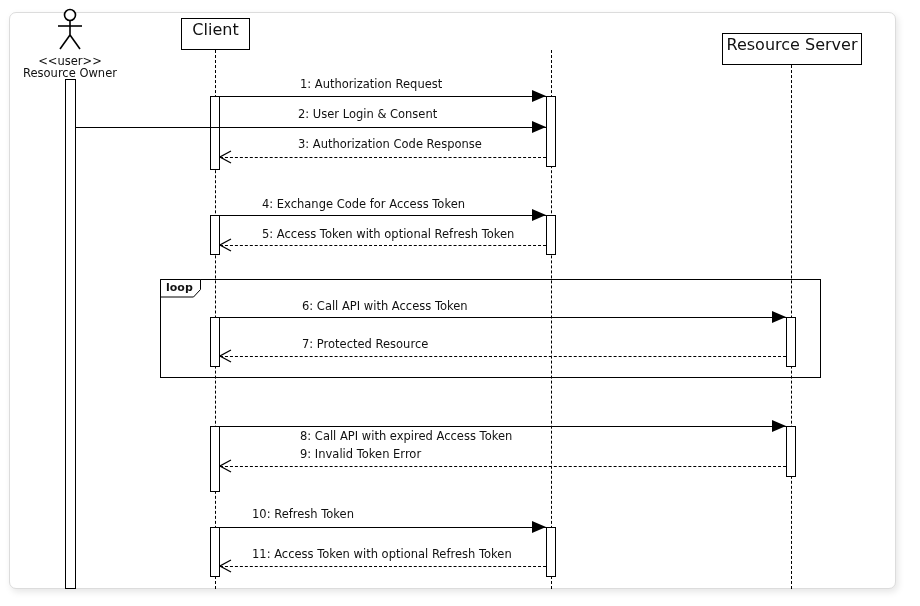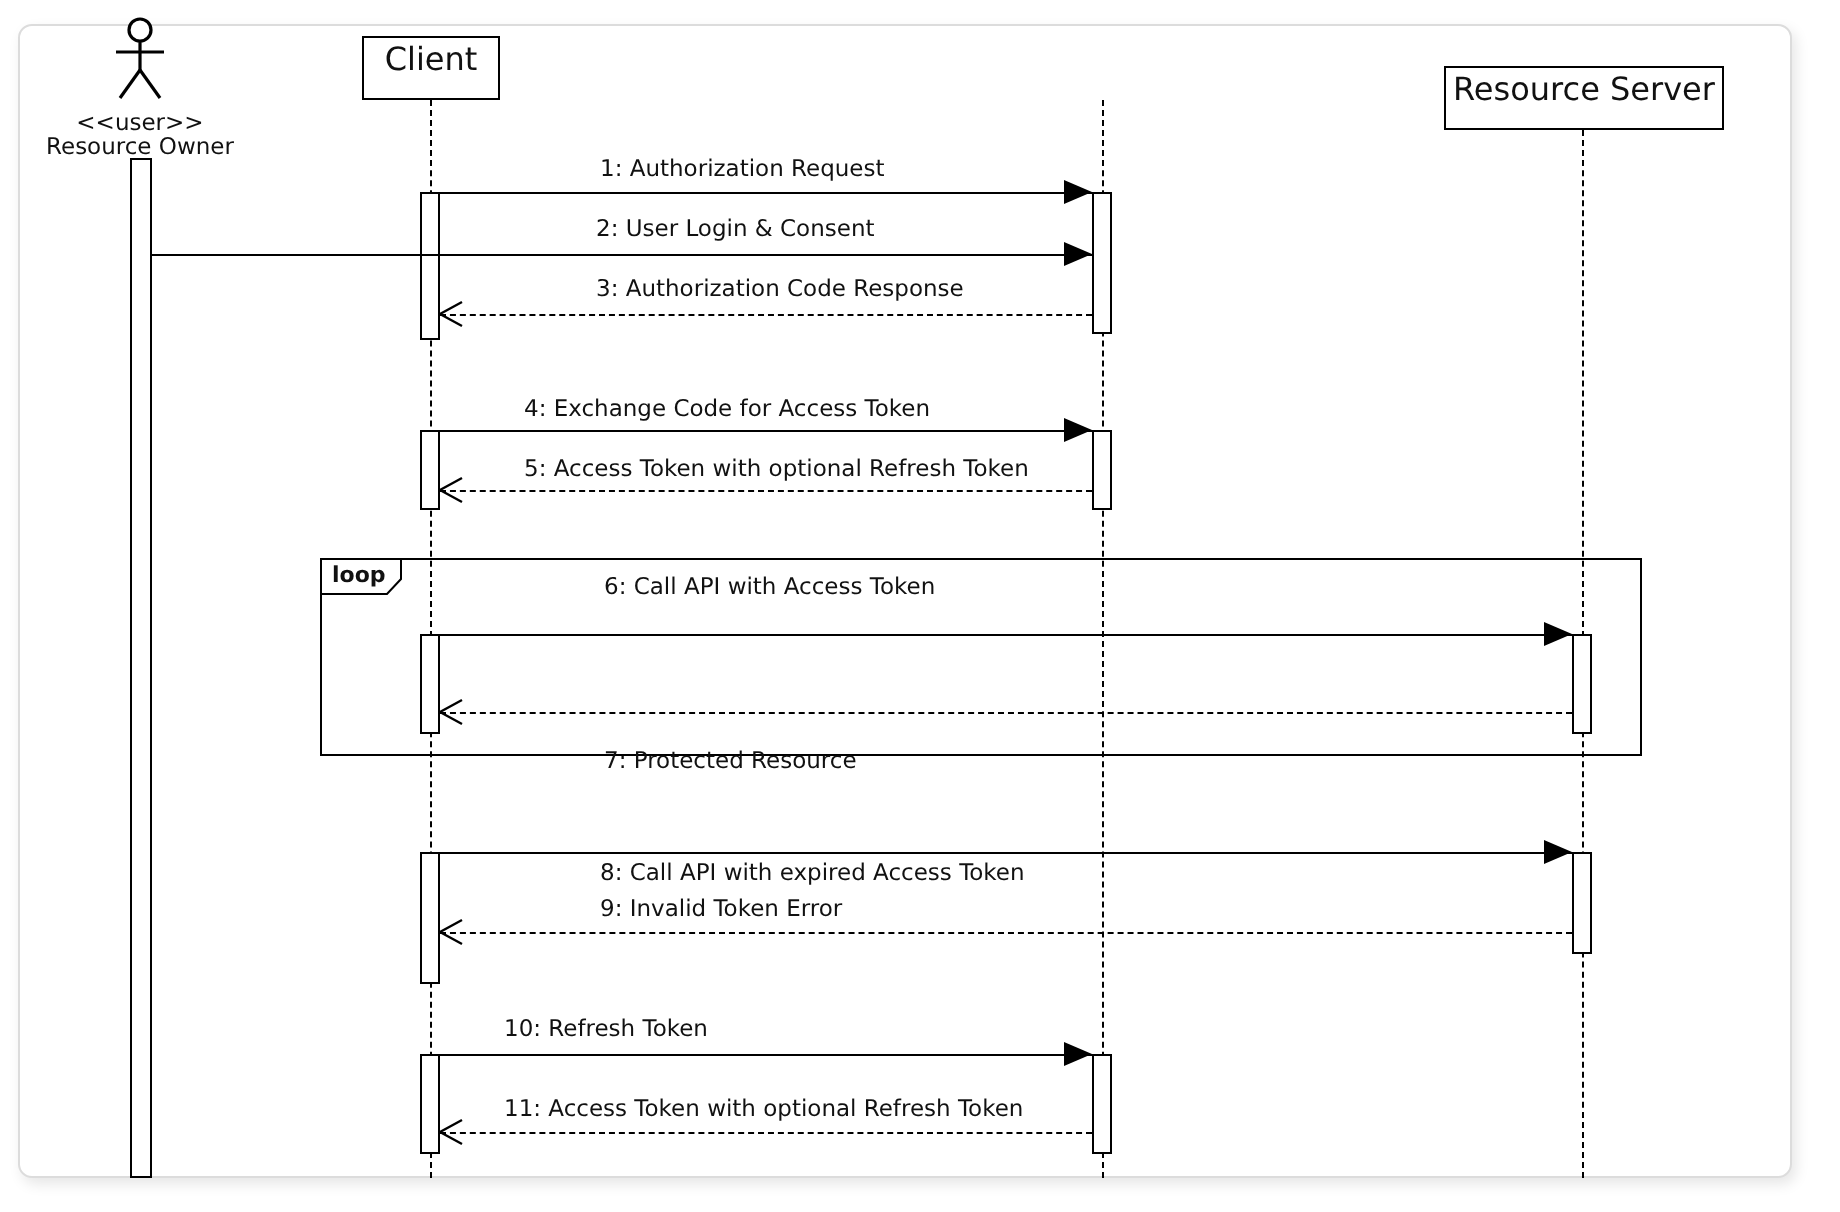--- a/index.html
+++ b/index.html
@@ -127,25 +127,25 @@
   <div class="msg-label" style="left:262px;top:197px;">4: Exchange Code for Access Token</div>
   <div class="msg-line" style="left:220px;top:215px;width:326px;"></div>
   <div class="arrow-r" style="left:532px;top:209px;"></div>
 
   <div class="msg-label" style="left:262px;top:227px;">5: Access Token with optional Refresh Token</div>
   <div class="msg-line dashed" style="left:220px;top:245px;width:326px;"></div>
   <svg class="arrow-l" style="left:219px;top:238px;" width="13" height="14" viewBox="0 0 13 14">
     <polyline points="12,1 1,7 12,13" fill="none" stroke="#000" stroke-width="1.2"></polyline>
   </svg>
 
-  <div class="msg-label" style="left:302px;top:286px;">6: Call API with Access Token</div>
+  <div class="msg-label" style="left:302px;top:299px;">6: Call API with Access Token</div>
   <div class="msg-line" style="left:220px;top:317px;width:566px;"></div>
   <div class="arrow-r" style="left:772px;top:311px;"></div>
 
-  <div class="msg-label" style="left:302px;top:337px;margin-top:36px;">7: Protected Resource</div>
+  <div class="msg-label" style="left:302px;top:337px;">7: Protected Resource</div>
   <div class="msg-line dashed" style="left:220px;top:356px;width:566px;"></div>
   <svg class="arrow-l" style="left:219px;top:349px;" width="13" height="14" viewBox="0 0 13 14">
     <polyline points="12,1 1,7 12,13" fill="none" stroke="#000" stroke-width="1.2"></polyline>
   </svg>
 
   <div class="msg-label" style="left:300px;top:407px;margin-top:22px;">8: Call API with expired Access Token</div>
   <div class="msg-line" style="left:220px;top:426px;width:566px;"></div>
   <div class="arrow-r" style="left:772px;top:420px;"></div>
 
   <div class="msg-label" style="left:300px;top:447px;">9: Invalid Token Error</div>

